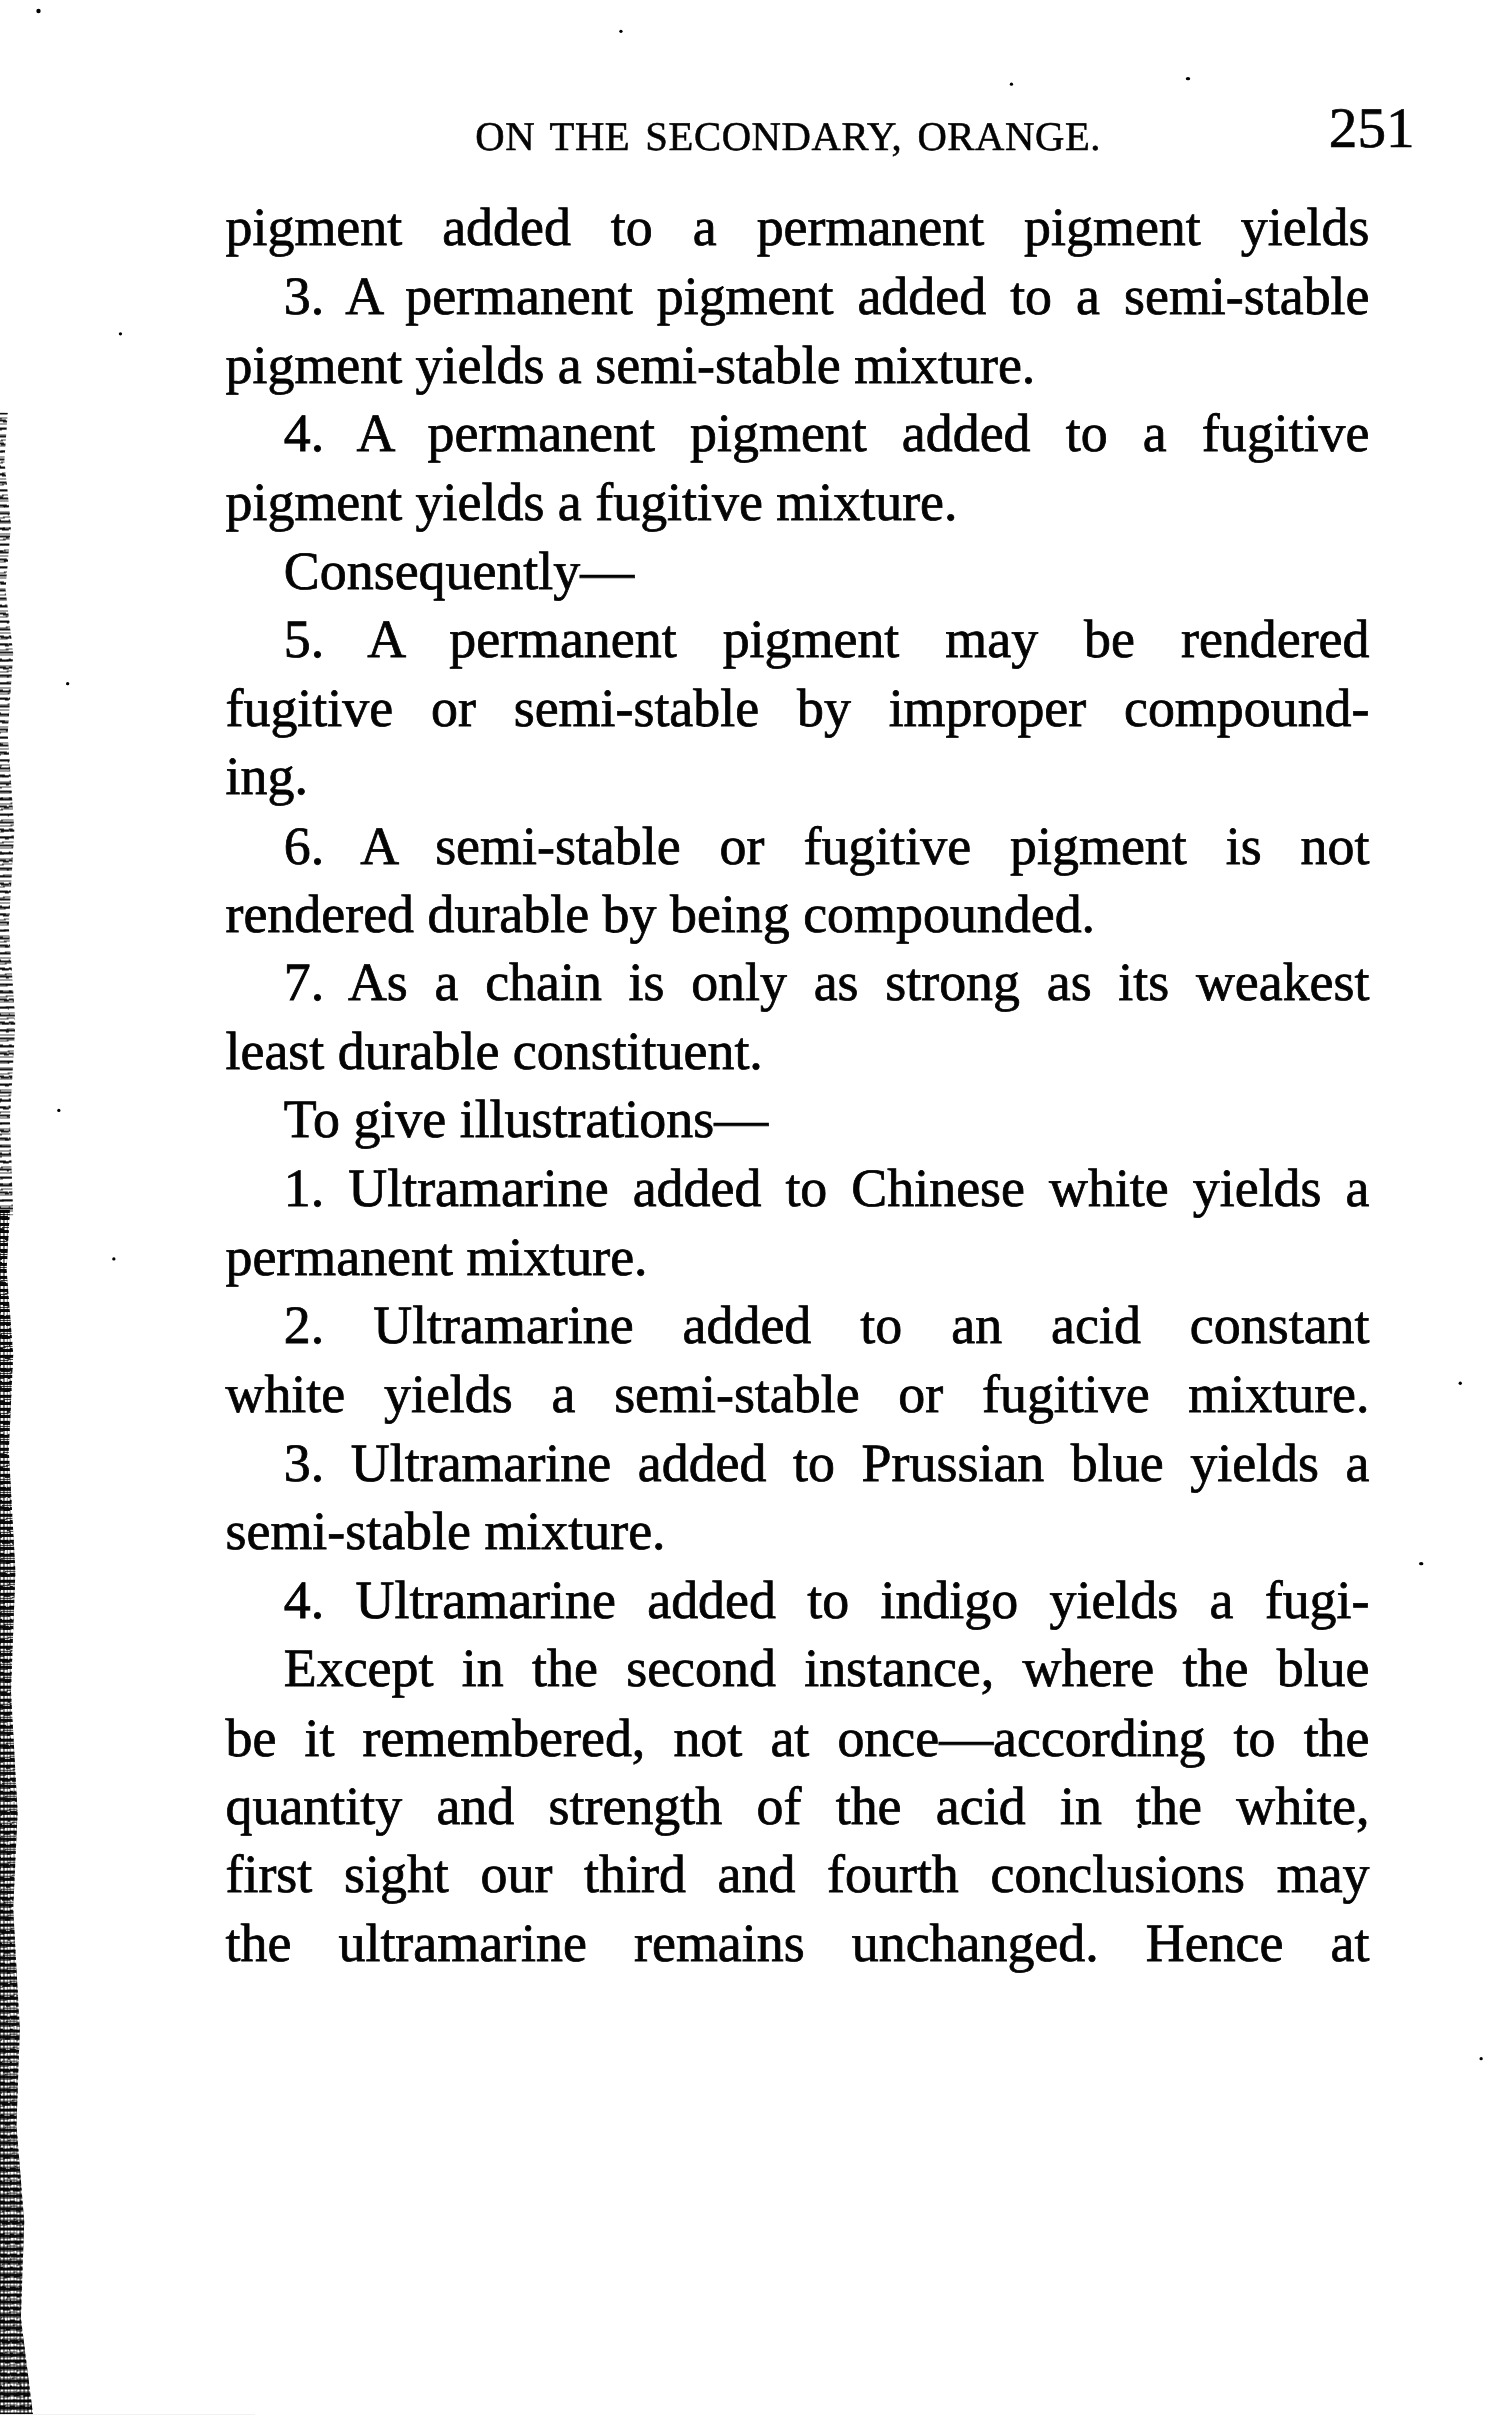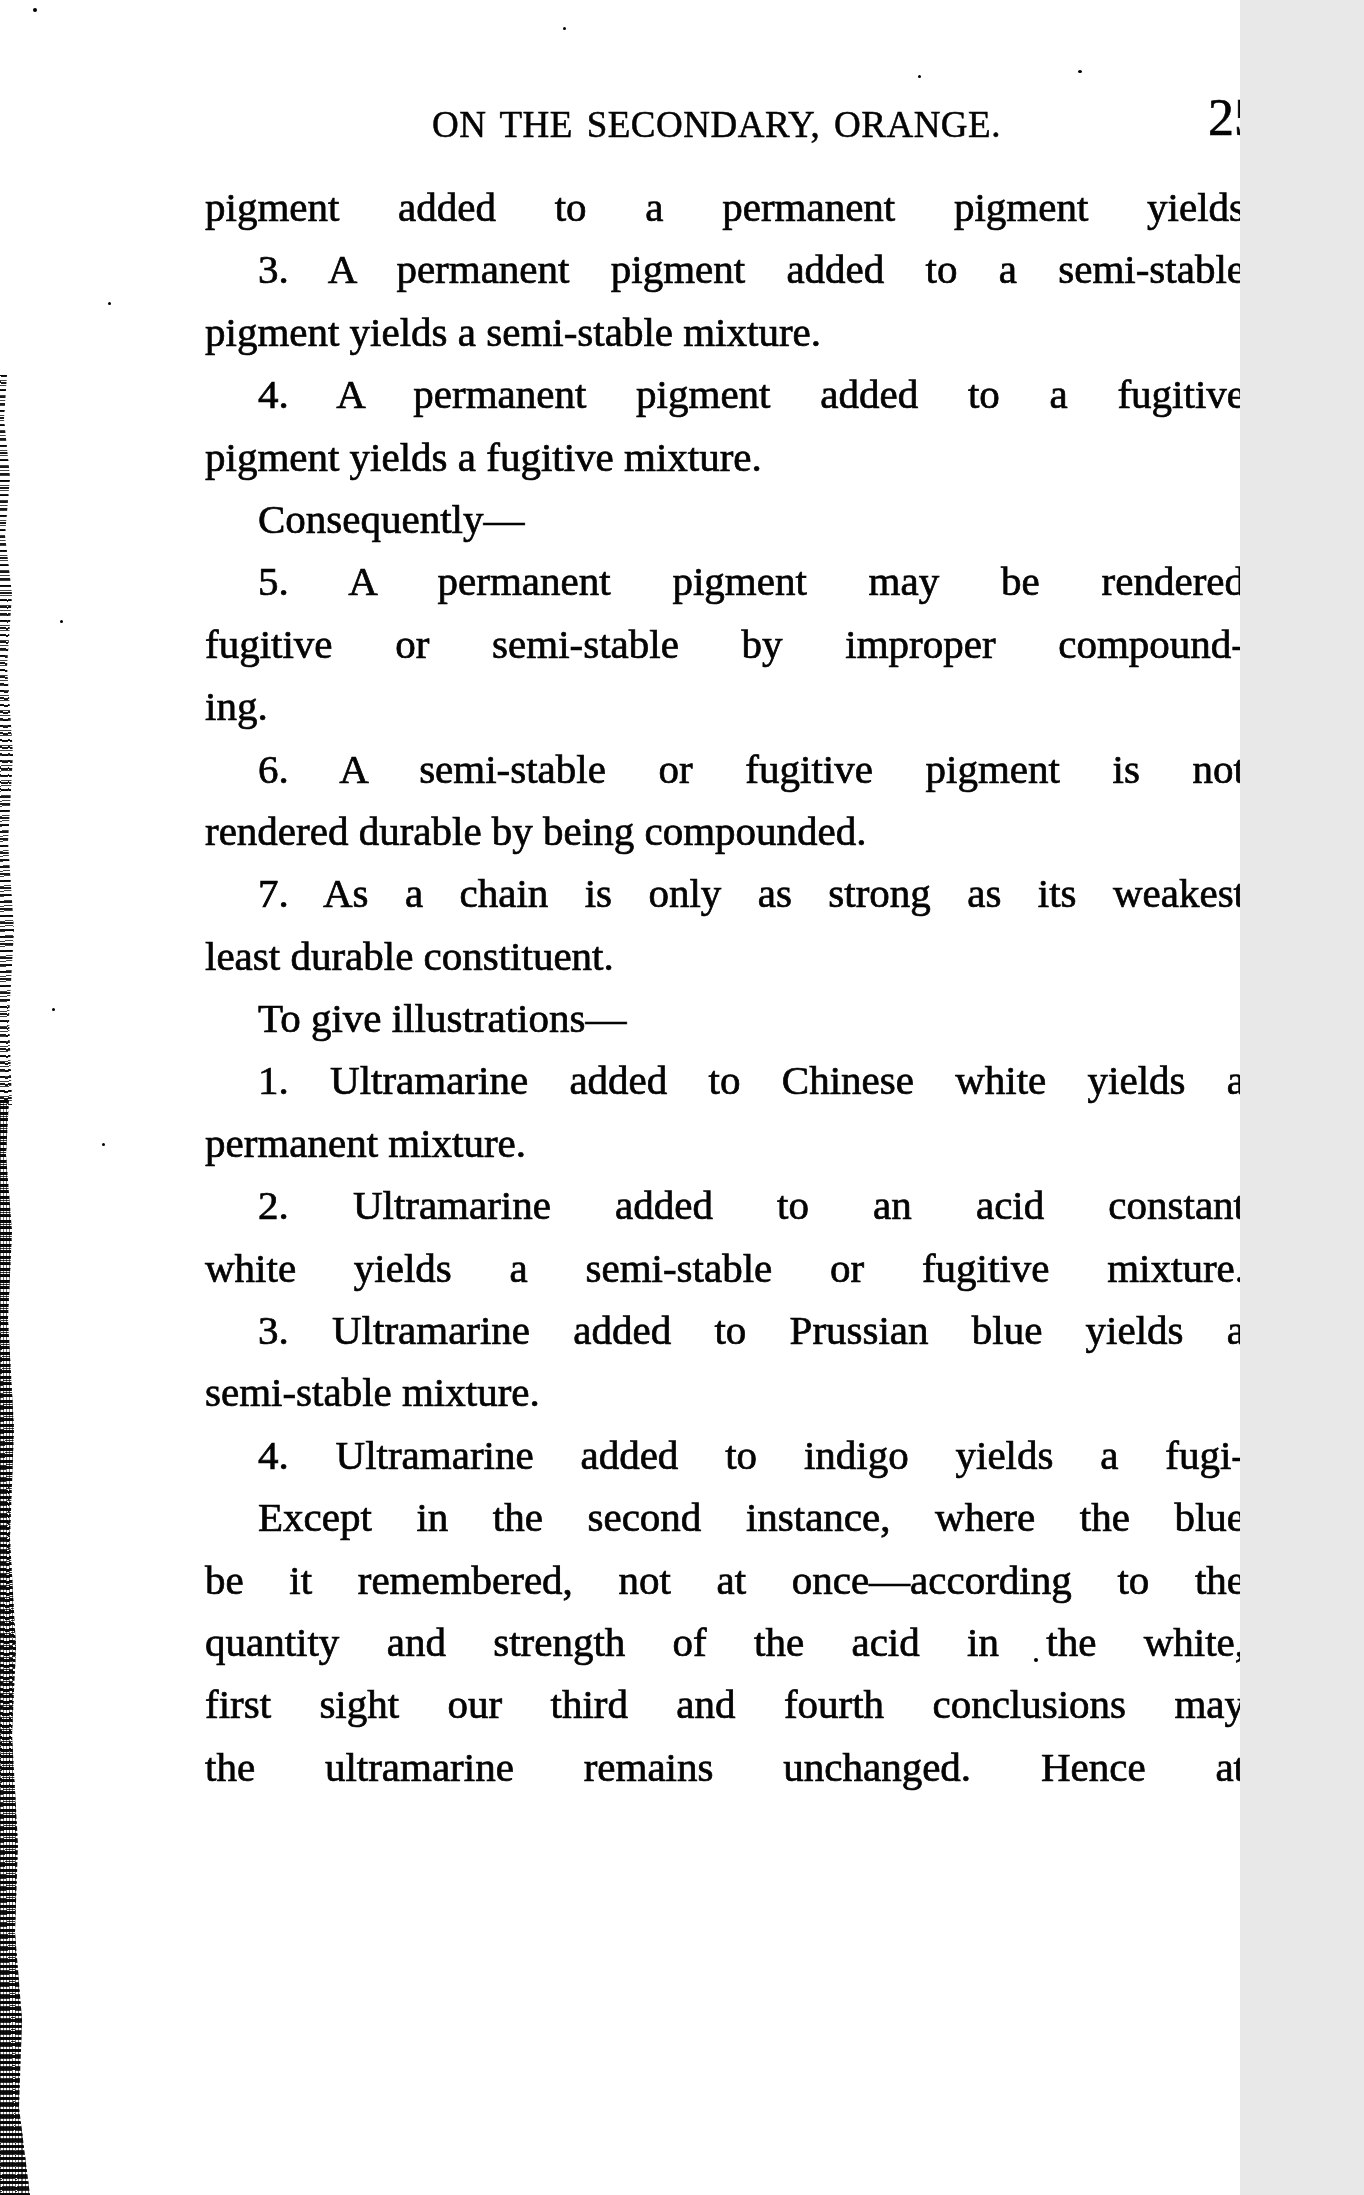--- a/index.html
+++ b/index.html
@@ -2,21 +2,21 @@
 <html><head>
 <meta charset="utf-8">
 <style>
   html, body {
     margin: 0;
     padding: 0;
     background: #e8e8e8;
   }
   .page {
     position: relative;
-    width: 1240px;
+    width: 1364px;
     height: 2195px;
     background: #ffffff;
     overflow: hidden;
     font-family: "Liberation Serif", "DejaVu Serif", serif;
     color: #040404;
   }
 
   
   .running-title {
     position: absolute;
@@ -37,21 +37,21 @@
     line-height: 1;
     -webkit-text-stroke: 0.6px currentColor;
   }
 
   
   .body-text {
     position: absolute;
     left: 205px;
     top: 176px;
     width: 1040px;
-    font-size: 41px;
+    font-size: 49px;
     line-height: 62.4px;
     -webkit-text-stroke: 0.7px currentColor;
   }
   .body-text .line {
     height: 62.4px;
     white-space: normal;
   }
   .body-text .line.justify {
     text-align: justify;
     text-align-last: justify;

